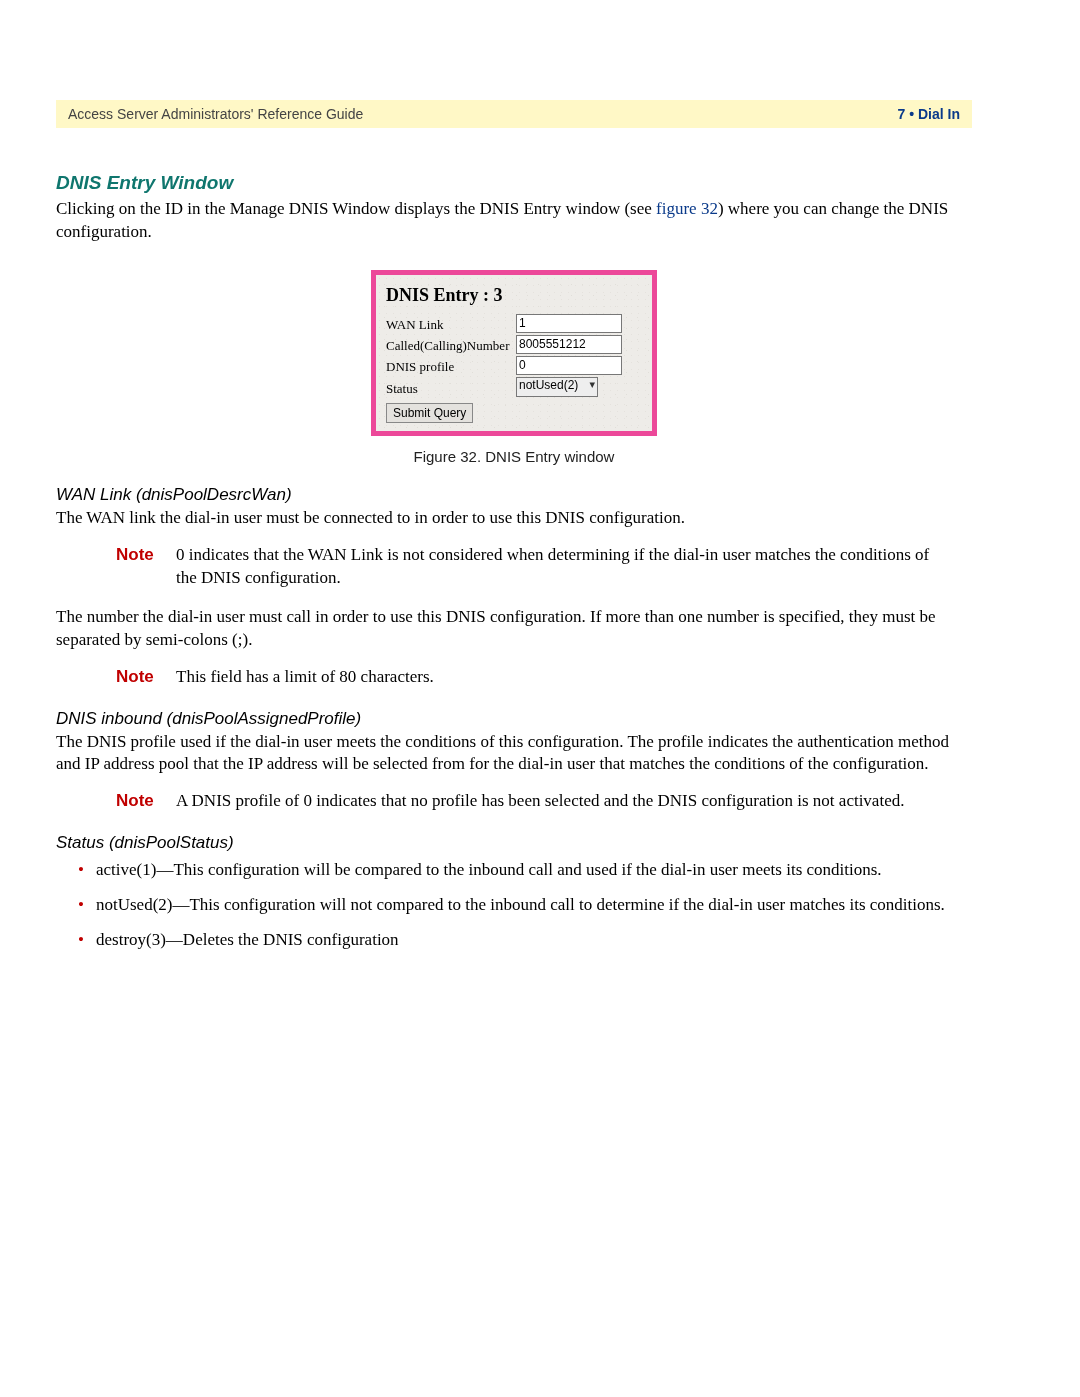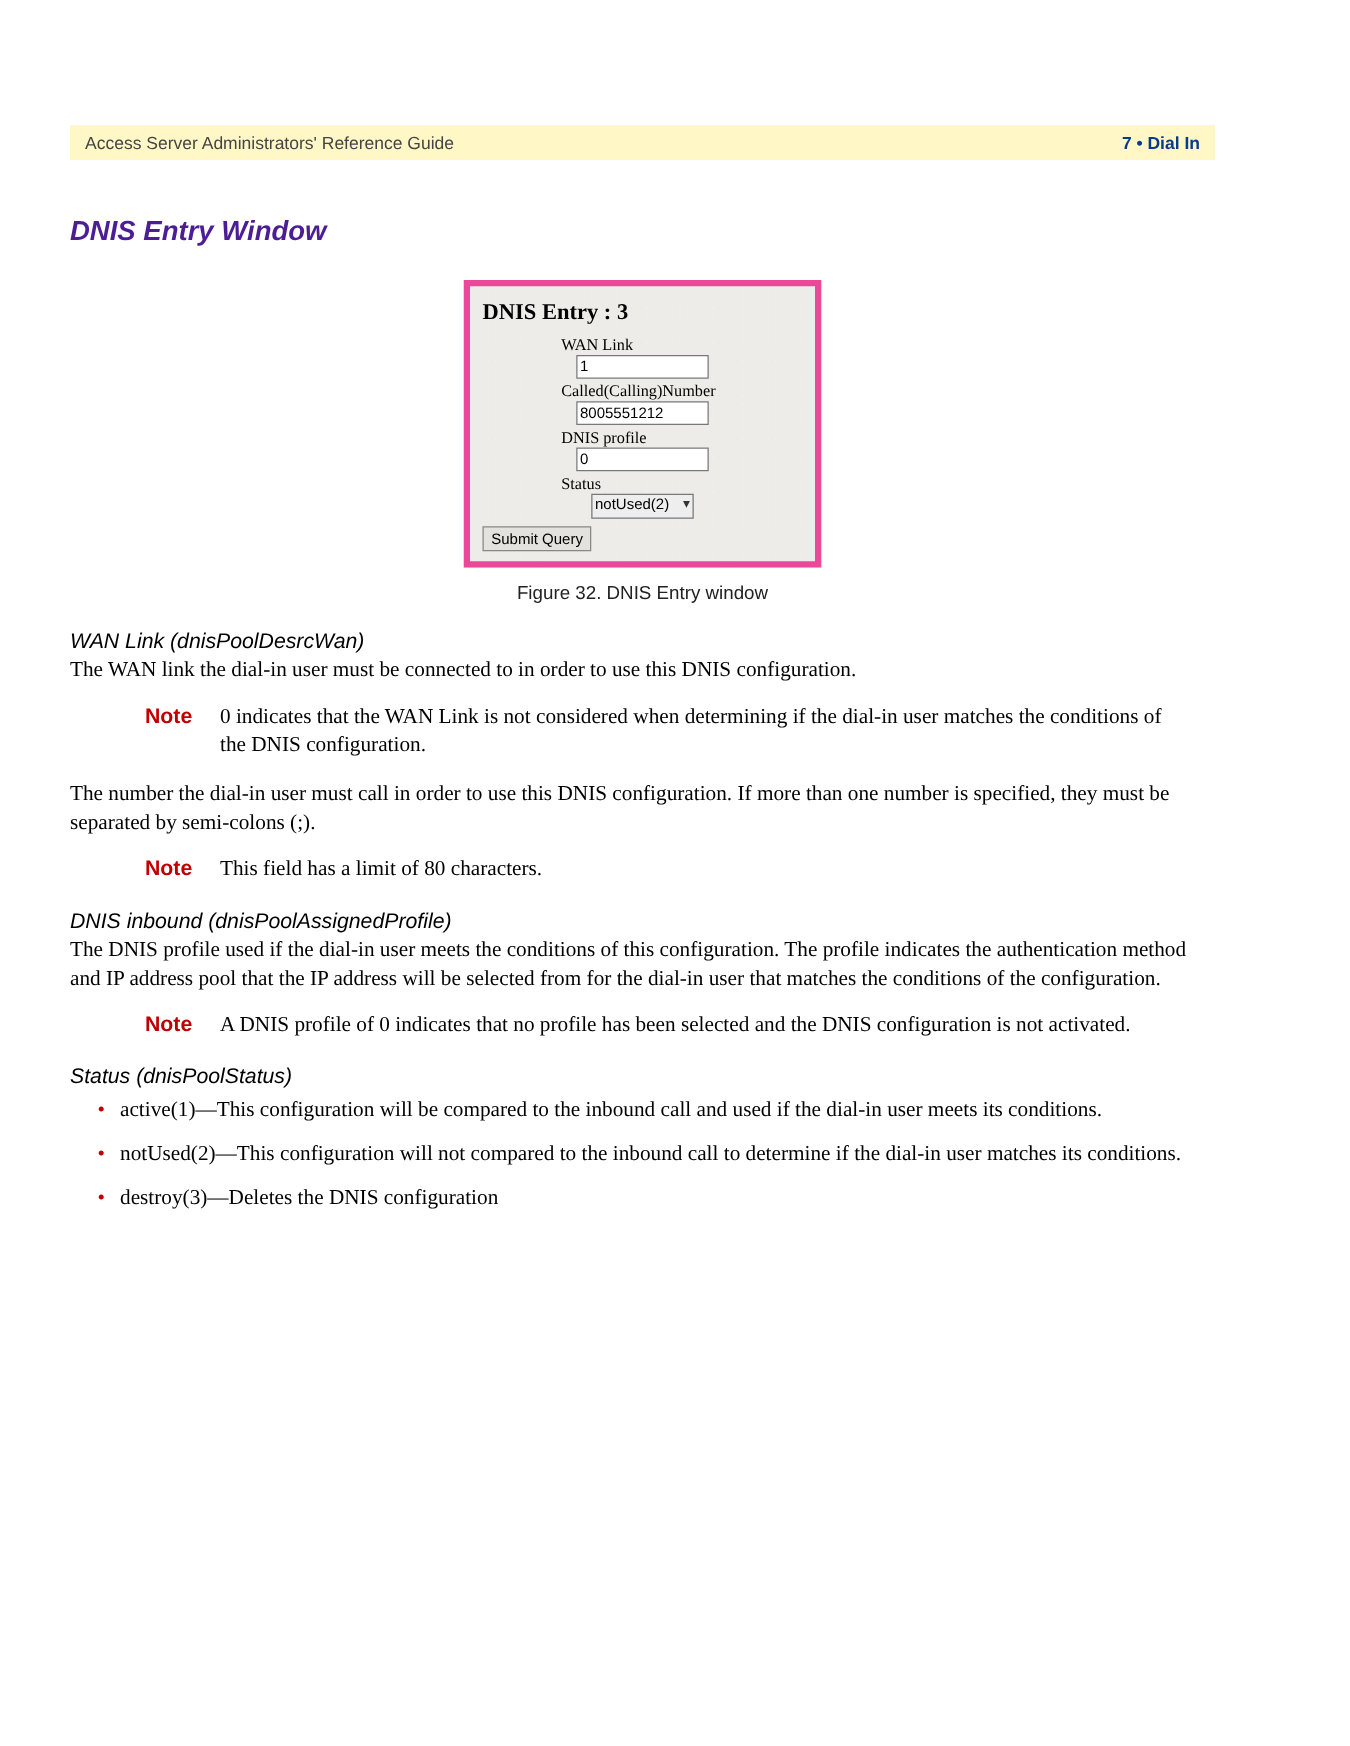--- a/index.html
+++ b/index.html
@@ -28,24 +28,24 @@
     align-items: center;
     margin-bottom: 44px;
   }
   .header-right {
     font-weight: bold;
     color: #0a3a8a;
     text-align: center;
   }
   .h2 {
     font-family: Arial, Helvetica, sans-serif;
-    font-size: 22px;
+    font-size: 19px;
     font-weight: bold;
     font-style: italic;
-    color: #4c1d95;
+    color: #0f766e;
     margin: 0 0 4px 0;
   }
   p { margin: 0 0 14px 0; line-height: 1.35; }
   a.figref { color: #0a3a8a; text-decoration: none; }
   .figure-wrap { text-align: center; margin: 26px 0 10px 0; }
   .fig-caption {
     font-family: Arial, Helvetica, sans-serif;
     font-size: 15px;
     color: #222;
     margin-top: 12px;
@@ -73,25 +73,24 @@
     pointer-events: none;
   }
   .fig-title {
     font-size: 18px;
     font-weight: bold;
     margin-bottom: 8px;
     position: relative;
   }
   .fig-row {
     display: flex;
-    align-items: center;
+    align-items: flex-end;
     font-size: 13px;
     margin: 2px 0;
     position: relative;
-    flex-direction: column;
   }
   .fig-label { width: 130px; }
   .fig-input {
     font-family: Arial, sans-serif;
     font-size: 12px;
     border: 1px solid #777;
     background: #fff;
     padding: 1px 2px;
     height: 15px;
     box-sizing: content-box;
@@ -182,20 +181,23 @@
 <body>
 
 <div class="page">
 
   <div class="header-bar">
     <span>Access Server Administrators' Reference Guide</span>
     <span class="header-right">7 • Dial In</span>
   </div>
 
   <div class="h2">DNIS Entry Window</div>
+  <p>
+    <span>Clicking on the ID in the Manage DNIS Window displays the DNIS Entry window (see </span><a class="figref">figure 32</a><span>) where you can change the DNIS configuration.</span>
+  </p>
 
   <div class="figure-wrap">
     <div class="fig-box">
       <div class="fig-title">DNIS Entry : 3</div>
 
       <div class="fig-row">
         <span class="fig-label">WAN Link</span>
         <span class="fig-input wide">1</span>
       </div>
       <div class="fig-row">

